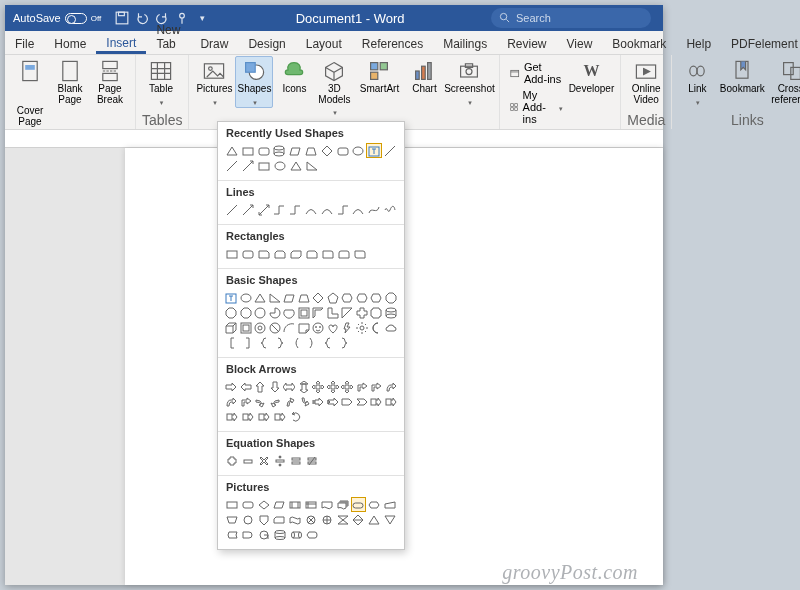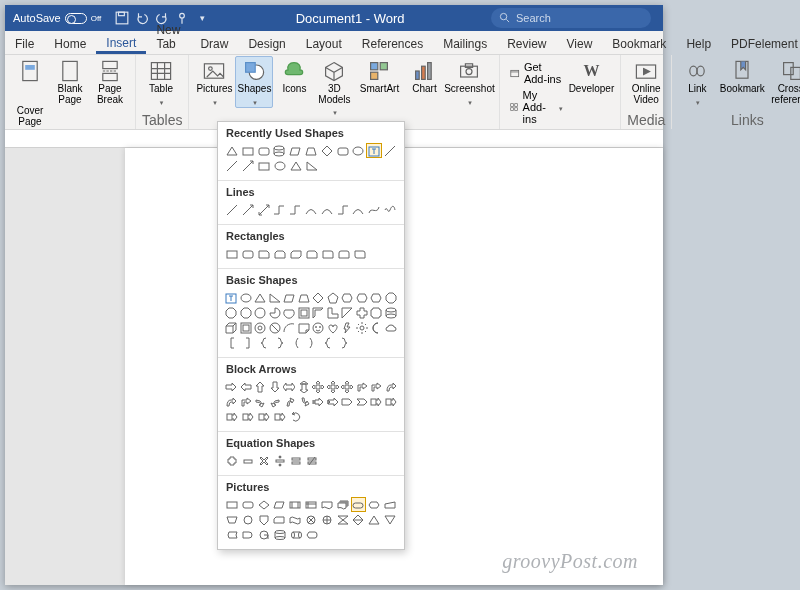--- a/index.html
+++ b/index.html
@@ -45,21 +45,21 @@
   
   .shapes-panel { position:absolute; left:212px; top:116px; width:188px; background:#fff; border:1px solid #c6c6c6; box-shadow:2px 3px 8px rgba(0,0,0,.2); font-size:11px; }
   .sect-head { font-weight:bold; padding:5px 8px 3px; color:#333; }
   .sect-grid { padding:2px 7px 6px; line-height:14px; }
   .shape-row { display:flex; gap:2px; margin-bottom:2px; }
   .shp { width:14px; height:13px; display:flex; align-items:center; justify-content:center; color:#555; }
   .shp svg { width:12px; height:12px; }
   .shp.sel { outline:1px solid #d49c00; background:#fff3d6; }
   hr.sect-sep { border:none; border-top:1px solid #e1e1e1; margin:0; }
 
-  .watermark { position:absolute; right:25px; bottom:12px; font-size:20px; color:#aeb1b5; font-style:italic; font-family: Georgia, serif; letter-spacing:.5px; }
+  .watermark { position:absolute; right:25px; bottom:1px; font-size:20px; color:#aeb1b5; font-style:italic; font-family: Georgia, serif; letter-spacing:.5px; }
 
   svg { stroke:#666; stroke-width:1; fill:none; vector-effect:non-scaling-stroke; }
 </style>
 </head>
 <body>
 
 <div class="window">
 
   <div class="titlebar">
     <div class="left">

